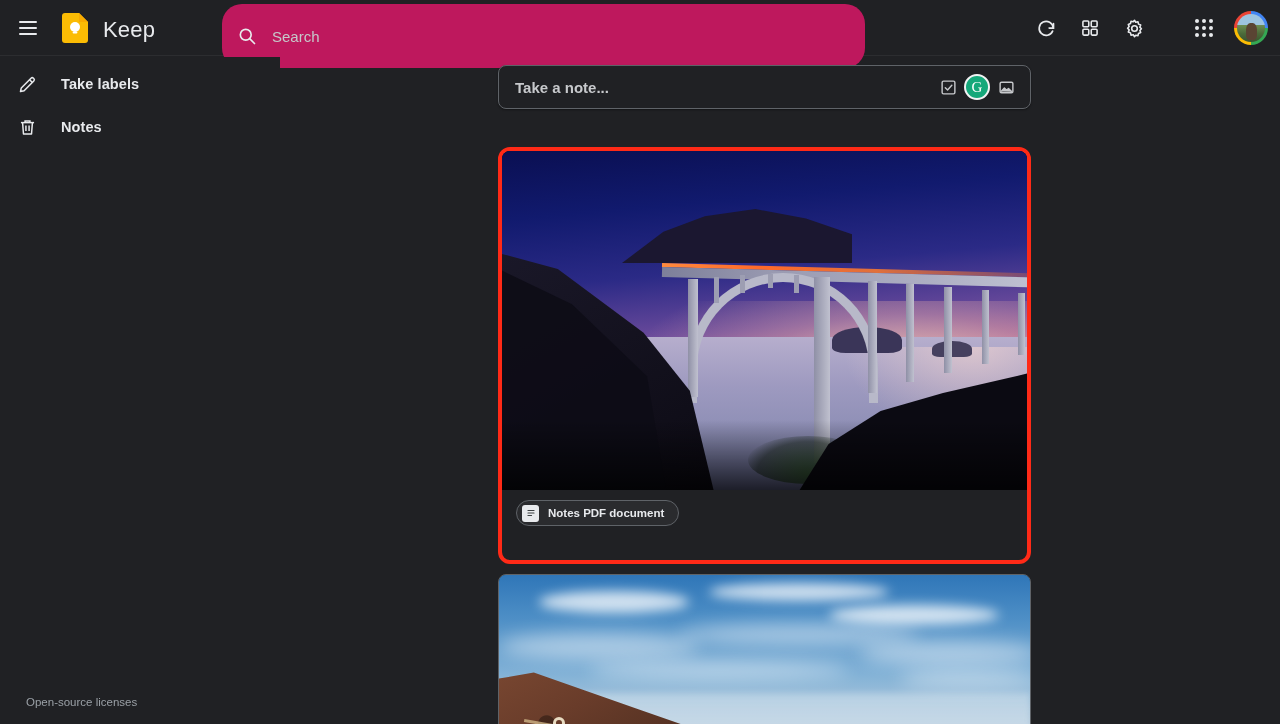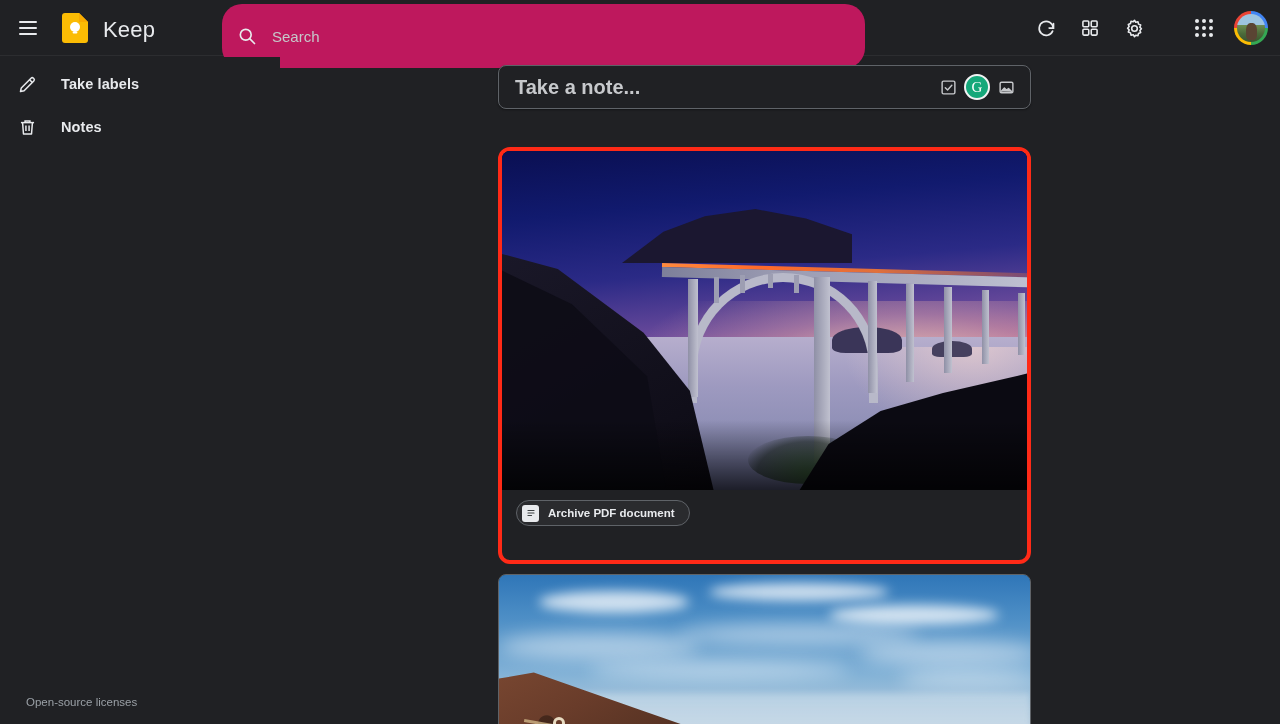--- a/index.html
+++ b/index.html
@@ -107,21 +107,21 @@
 
   .take-note {
     position: absolute; left: 218px; top: 8px;
     width: 533px; height: 44px;
     background: #202124;
     border: 1px solid #5f6368; border-radius: 8px;
     display: flex; align-items: center;
     box-shadow: 0 1px 2px rgba(0,0,0,.4);
   }
   .take-note-placeholder {
-    margin-left: 16px; color: #c7c9cc; font-size: 20px; font-weight: bold;
+    margin-left: 16px; color: #c7c9cc; font-size: 15px; font-weight: bold;
     flex: 1;
   }
   .tn-actions { display:flex; align-items:center; gap: 5px; margin-right: 13px; }
   .tn-icon { width: 22px; height: 22px; display:flex; align-items:center; justify-content:center; cursor:pointer;}
   .grammarly {
     width: 26px; height: 26px; border-radius: 50%;
     background: #15a87a; border: 2px solid #f1f3f4;
     display:flex; align-items:center; justify-content:center;
     color: #fff; font-size: 15px; font-family: "Liberation Serif", serif;
     cursor: pointer; position: relative; z-index: 2;
@@ -441,21 +441,21 @@
       <div class="bx-rock-right"></div>
       <div class="bx-bottom-fade"></div>
     </div>
     <div class="chip-row">
       <div class="chip">
         <span class="chip-icon">
           <svg width="12" height="12" viewBox="0 0 24 24" fill="none" stroke="#3c4043" stroke-width="2.4" stroke-linecap="round">
             <path d="M6 7h12M6 12h12M6 17h7"></path>
           </svg>
         </span>
-        <span class="chip-label">Archive PDF document</span>
+        <span class="chip-label">Notes PDF document</span>
       </div>
     </div>
   </div>
 
   <div class="note-card" style="top:517px; height:210px;">
     <div class="note-img img-coast">
       <div class="ct-sky"></div>
       <div class="ct-cloud" style="left:40px;  top:16px;  width:150px; height:22px;"></div>
       <div class="ct-cloud" style="left:210px; top:8px;   width:180px; height:18px;"></div>
       <div class="ct-cloud" style="left:330px; top:30px;  width:170px; height:20px;"></div>

